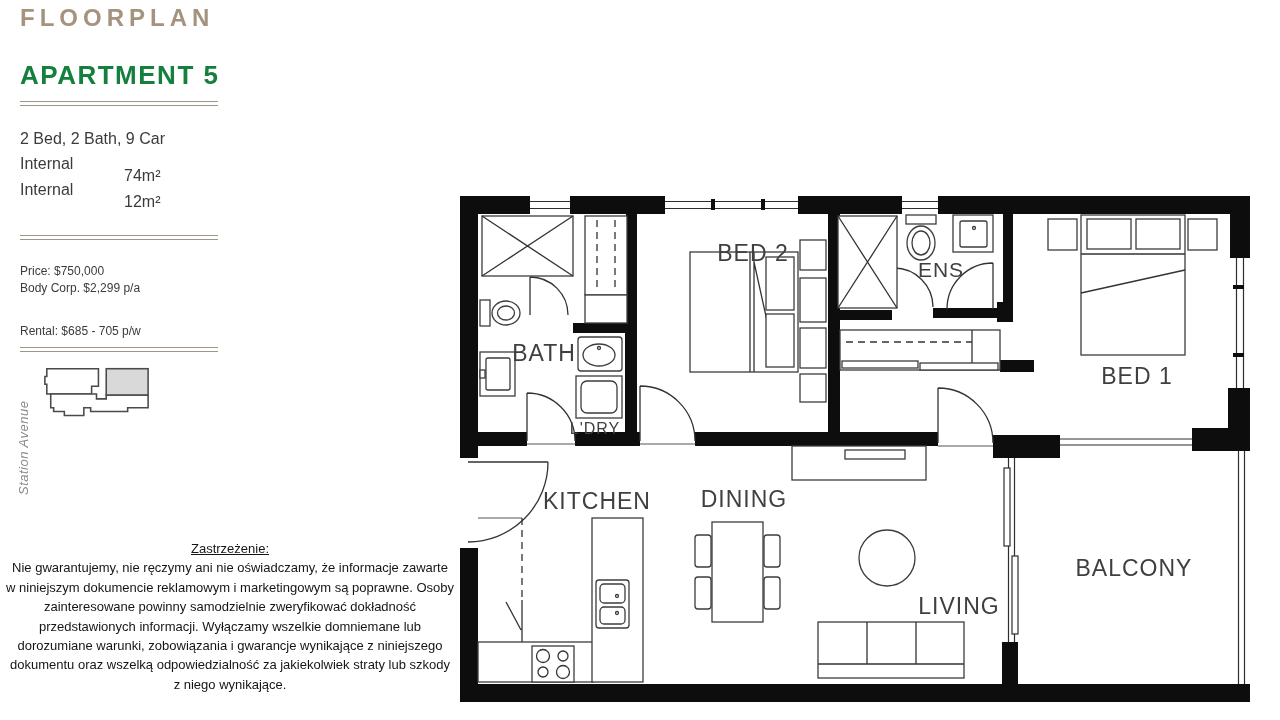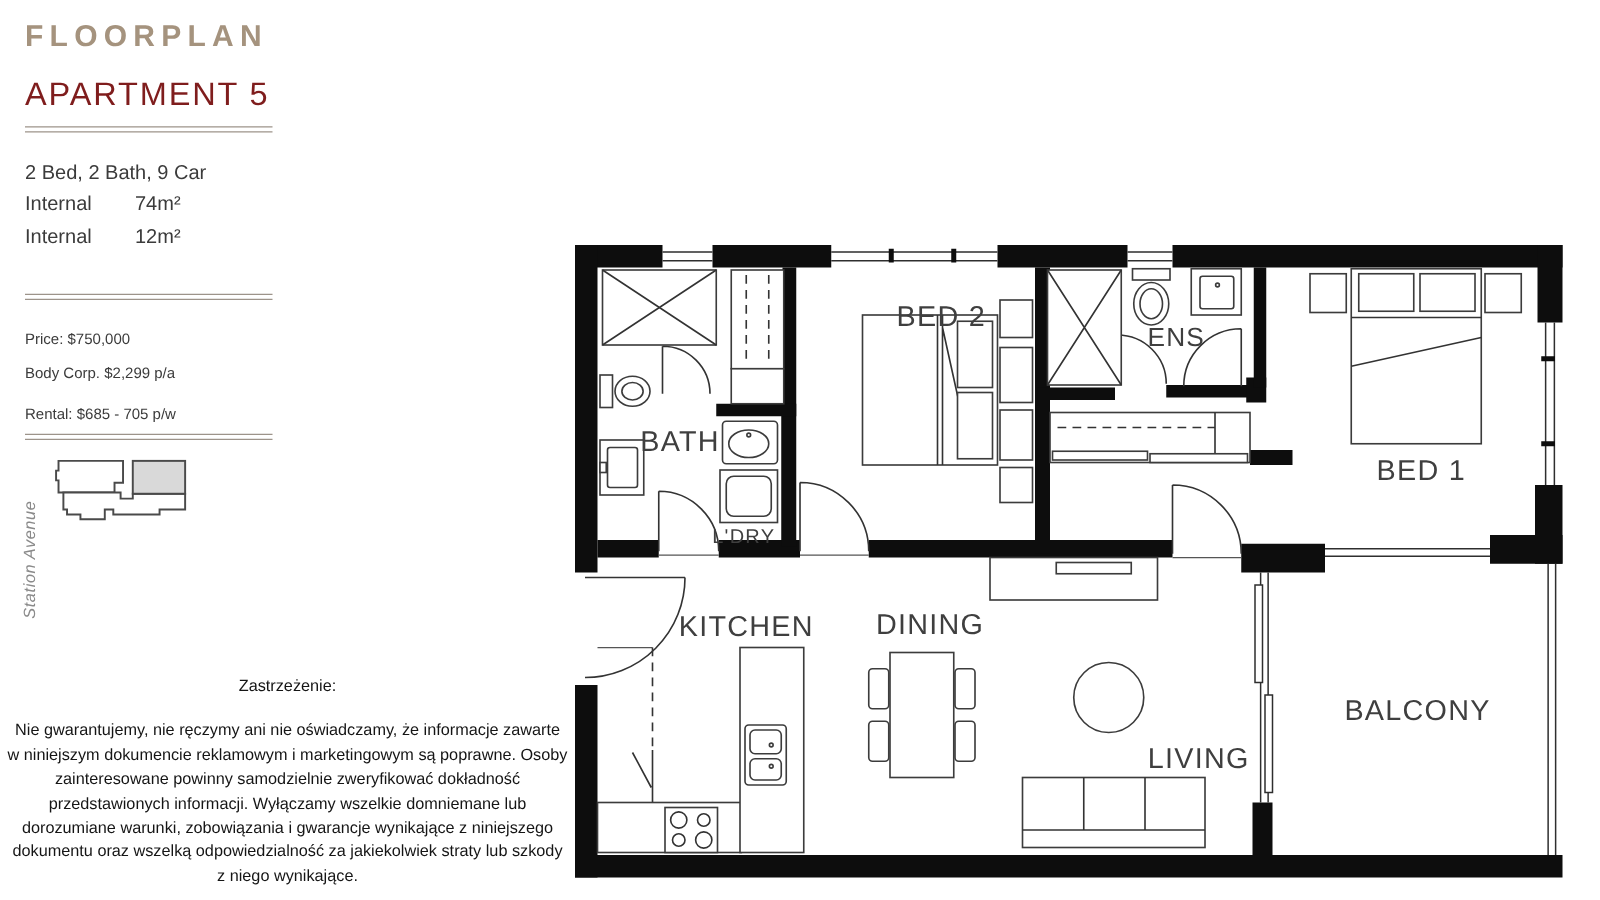--- a/index.html
+++ b/index.html
@@ -1,39 +1,39 @@
 <!DOCTYPE html>
 <html><head>
 <meta charset="utf-8">
 <style>
   html,body{margin:0;padding:0;background:#fff;}
   .canvas{position:relative;width:1280px;height:720px;background:#ffffff;overflow:hidden;
           font-family:"Liberation Sans",sans-serif;color:#3b3b3b;}
   
-  .eyebrow{position:absolute;left:20px;top:16px;font-size:24px;font-weight:700;
+  .eyebrow{position:absolute;left:20px;top:4px;font-size:24px;font-weight:700;
            letter-spacing:5px;color:#a5937e;}
-  .apt-title{position:absolute;left:20px;top:60px;font-size:26px;font-weight:400;
-             letter-spacing:1.5px;color:#7f1d1d;}
+  .apt-title{position:absolute;left:20px;top:60px;font-size:26px;font-weight:700;
+             letter-spacing:1.5px;color:#15803d;}
   .sep{position:absolute;left:20px;width:198px;height:3px;
        border-top:1.5px solid #9d948a;border-bottom:1.5px solid #9d948a;}
   .sep1{top:101px}.sep2{top:235px}.sep3{top:347px}
   .config{position:absolute;left:20px;top:130px;font-size:16px;}
   .arearow{position:absolute;left:20px;width:210px;font-size:16px;}
-  .arearow .val{position:absolute;left:88px;}
+  .arearow .val{position:absolute;left:104px;margin-top:12px;}
   .ar0{top:155px}.ar1{top:181px}.ar2{top:207px}
   .pricerow{position:absolute;left:20px;font-size:12px;}
-  .pr0{top:264px}.pr1{top:291px}.pr2{top:324px}
+  .pr0{top:264px}.pr1{top:281px}.pr2{top:324px}
   .street{position:absolute;left:16px;top:363px;height:132px;writing-mode:vertical-rl;
           transform:rotate(180deg);font-style:italic;font-size:13px;color:#8a8a8a;
           letter-spacing:.5px;white-space:nowrap;}
   .siteplan{position:absolute;left:40px;top:364px;}
   
   .disclaimer{position:absolute;left:6px;top:539px;width:448px;text-align:center;
               color:#151515;font-size:13px;line-height:19.4px;}
-  .disclaimer .dt{margin-bottom:16px;}
+  .disclaimer .dt{margin-bottom:0px;text-decoration:underline;}
   
   .plan{position:absolute;left:452px;top:188px;}
   .wall{fill:#0d0d0d;stroke:none;}
   .ln{fill:none;stroke:#333;stroke-width:1.3px;}
   .thin{fill:none;stroke:#555;stroke-width:1px;}
   .furn{fill:#ffffff;stroke:#3c3c3c;stroke-width:1.3px;}
   .dash{stroke-dasharray:7 5;}
   .roomlabel{fill:#3f3f3f;font-family:"Liberation Sans",sans-serif;letter-spacing:1px;}
 </style>
 </head>

